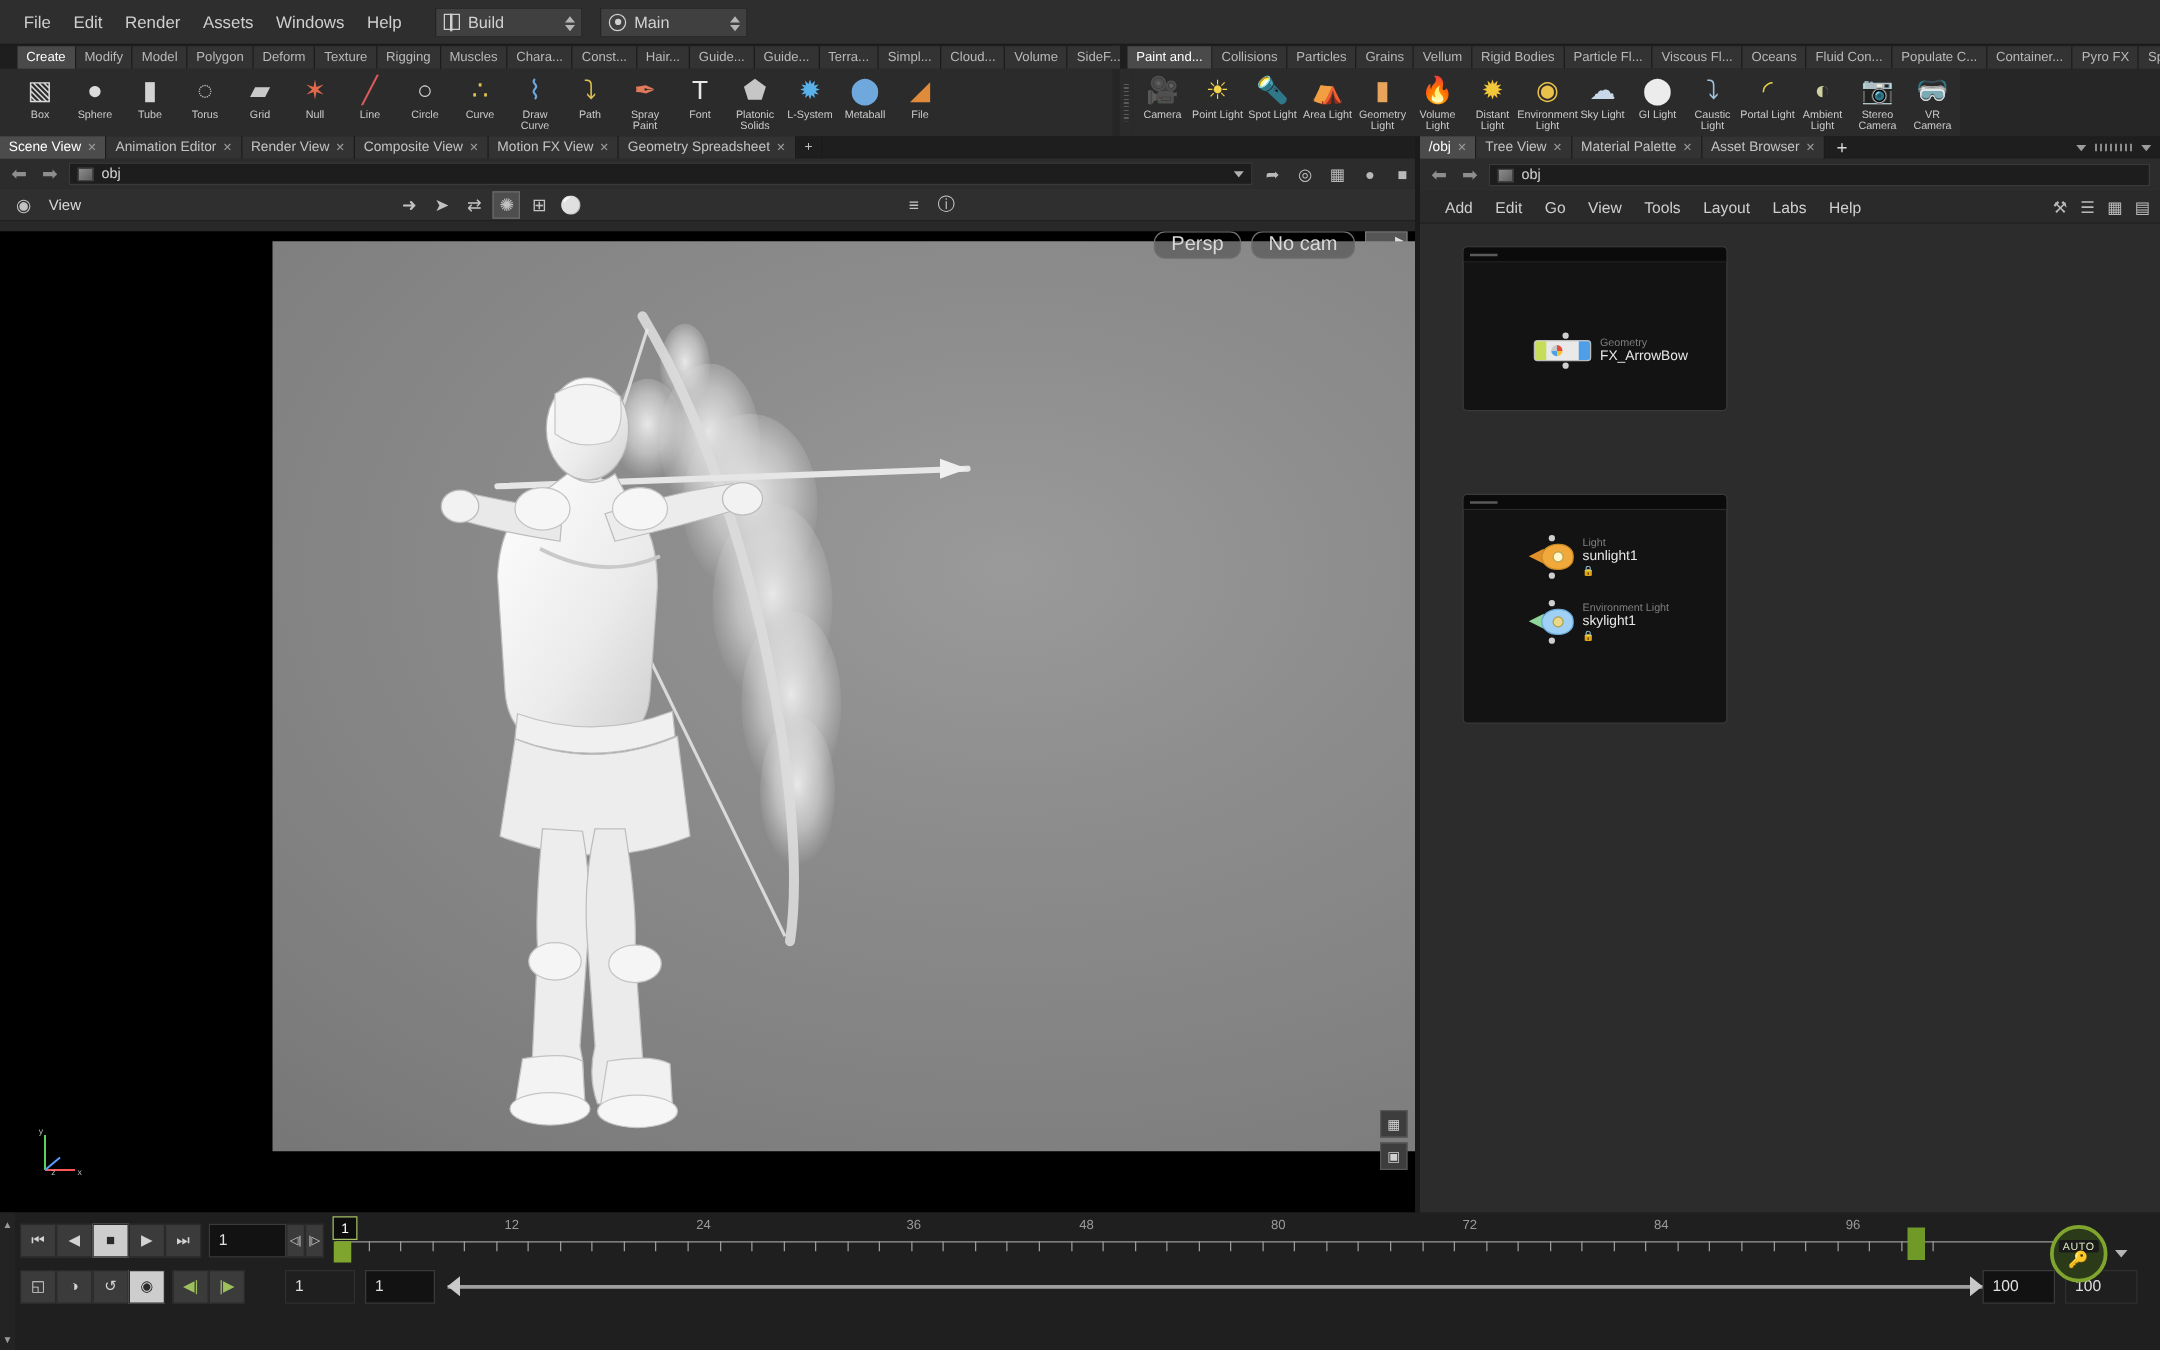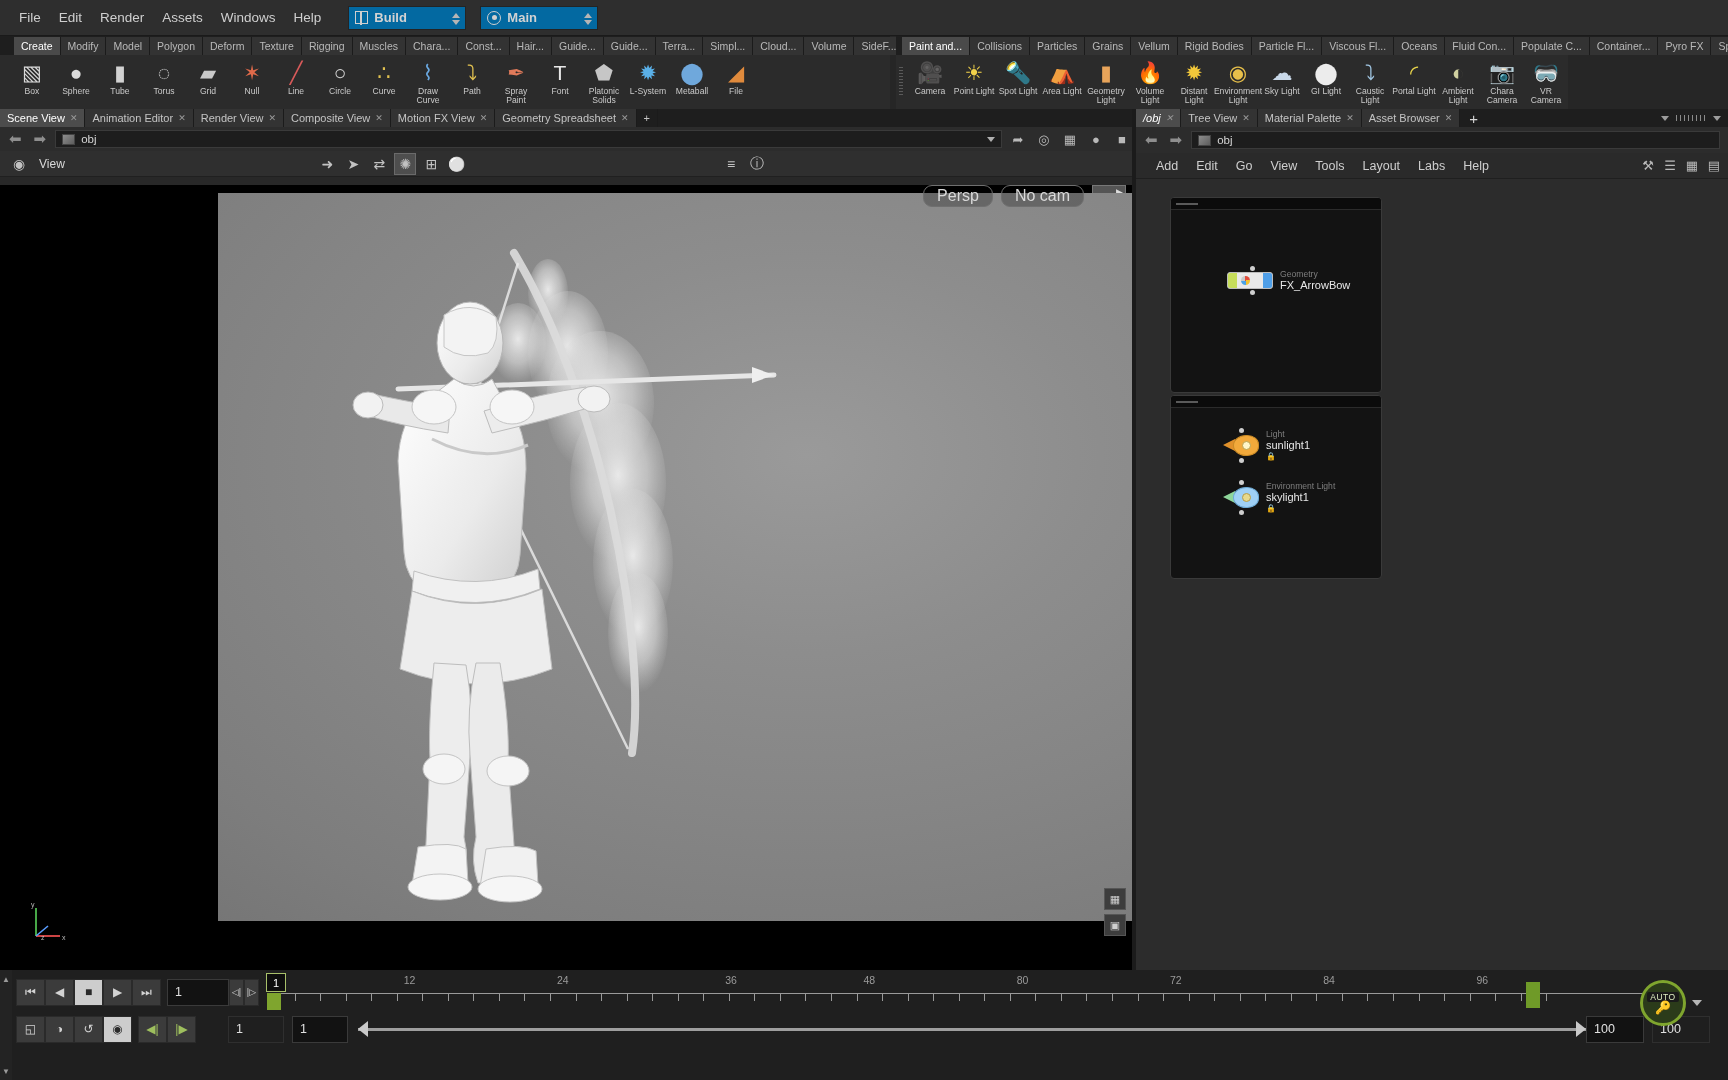--- a/index.html
+++ b/index.html
@@ -17,22 +17,22 @@
     position: absolute; left: 0; top: 0; width: 1728px; height: 36px;
     background: #2e2e2e; display: flex; align-items: center;
     border-bottom: 1px solid #1a1a1a;
   }
   .menu-item {
     font-size: 13.5px; color: #cfcfcf; padding: 4px 9px; cursor: default;
   }
   .menu-gap { width: 14px; }
   .desk-combo {
     display: flex; align-items: center; height: 24px;
-    background: #0369a1; border: 1px solid #242424; margin-left: 4px;
-    min-width: 104px; padding-left: 6px; position: relative; font-weight: bold;
+    background: #404040; border: 1px solid #242424; margin-left: 4px;
+    min-width: 104px; padding-left: 6px; position: relative;
   }
   .desk-combo .lbl { font-size: 13px; color: #d2d2d2; margin-left: 6px; }
   .spin {
     position: absolute; right: 3px; top: 2px; width: 12px; height: 20px;
     display: flex; flex-direction: column; justify-content: center; align-items: center;
   }
   .spin i { display: block; width: 0; height: 0; border-left: 4px solid transparent;
     border-right: 4px solid transparent; }
   .spin i.up { border-bottom: 5px solid #b5b5b5; margin-bottom: 2px; }
   .spin i.dn { border-top: 5px solid #b5b5b5; }
@@ -72,21 +72,21 @@
   .shelf-plus .c { width:0;height:0;border-left:4px solid transparent;border-right:4px solid transparent;border-top:5px solid #cfcfcf;}
 
   
   .pane-tabs { display:flex; align-items:center; height: 18px; background:#1e1e1e; }
   .pane-tab {
     display:flex; align-items:center; gap:5px; height:18px; padding: 0 7px;
     font-size: 11px; color:#c4c4c4; background:#333; border-right:1px solid #1b1b1b; cursor:default;
   }
   .pane-tab.active { background:#4c4c4c; color:#fff; }
   .pane-tab .x { font-size: 9px; color:#9a9a9a; }
-  .pane-tab.italic { font-style: italic; }
+  .pane-tab.italic { }
 
   
   .vp-pane { position:absolute; left:0; top:109px; width: 1132px; bottom: 110px; background:#282828; }
   .vp-path {
     display:flex; align-items:center; height:24px; background:#2c2c2c; padding-left:6px; gap:6px;
   }
   .arrowbtn { font-size:15px; color:#8e8e8e; padding:0 3px; cursor:default; }
   .path-field {
     flex:1; height:18px; background:#1d1d1d; border:1px solid #3a3a3a; display:flex; align-items:center;
     gap:6px; padding-left:6px; font-size:11.5px; color:#d5d5d5; position:relative;
@@ -399,21 +399,21 @@
             <div class="tool">
               <div class="glyph" style="color: rgb(232, 212, 74);">◜</div>
               <div class="tlabel">Portal Light</div>
             </div>
             <div class="tool">
               <div class="glyph" style="color: rgb(208, 208, 160);">◐</div>
               <div class="tlabel">Ambient Light</div>
             </div>
             <div class="tool">
               <div class="glyph" style="color: rgb(168, 168, 168);">📷</div>
-              <div class="tlabel">Chara Camera</div>
+              <div class="tlabel">Stereo Camera</div>
             </div>
             <div class="tool">
               <div class="glyph" style="color: rgb(143, 143, 143);">🥽</div>
               <div class="tlabel">VR Camera</div>
             </div>
           </div>
       </div>
     </div>
   </div>
 
@@ -618,21 +618,21 @@
       <span class="net-menu-right">
         <span class="icon-btn">⚒</span>
         <span class="icon-btn">☰</span>
         <span class="icon-btn">▦</span>
         <span class="icon-btn">▤</span>
       </span>
     </div>
 
     <div class="net-canvas">
 
-      <div class="netbox" style="left:34px; top:18px; width:212px; height:196px;">
+      <div class="netbox" style="left:34px; top:18px; width:212px; height:132px;">
         <div class="nb-title">
             <i></i>
           </div>
         <div class="gnode" style="left:56px; top:72px;">
           <div class="body">
             <span class="lstripe"></span>
             <span class="flagdot"></span>
             <span class="rstripe"></span>
             <span class="dot top"></span>
             <span class="dot bot"></span>

